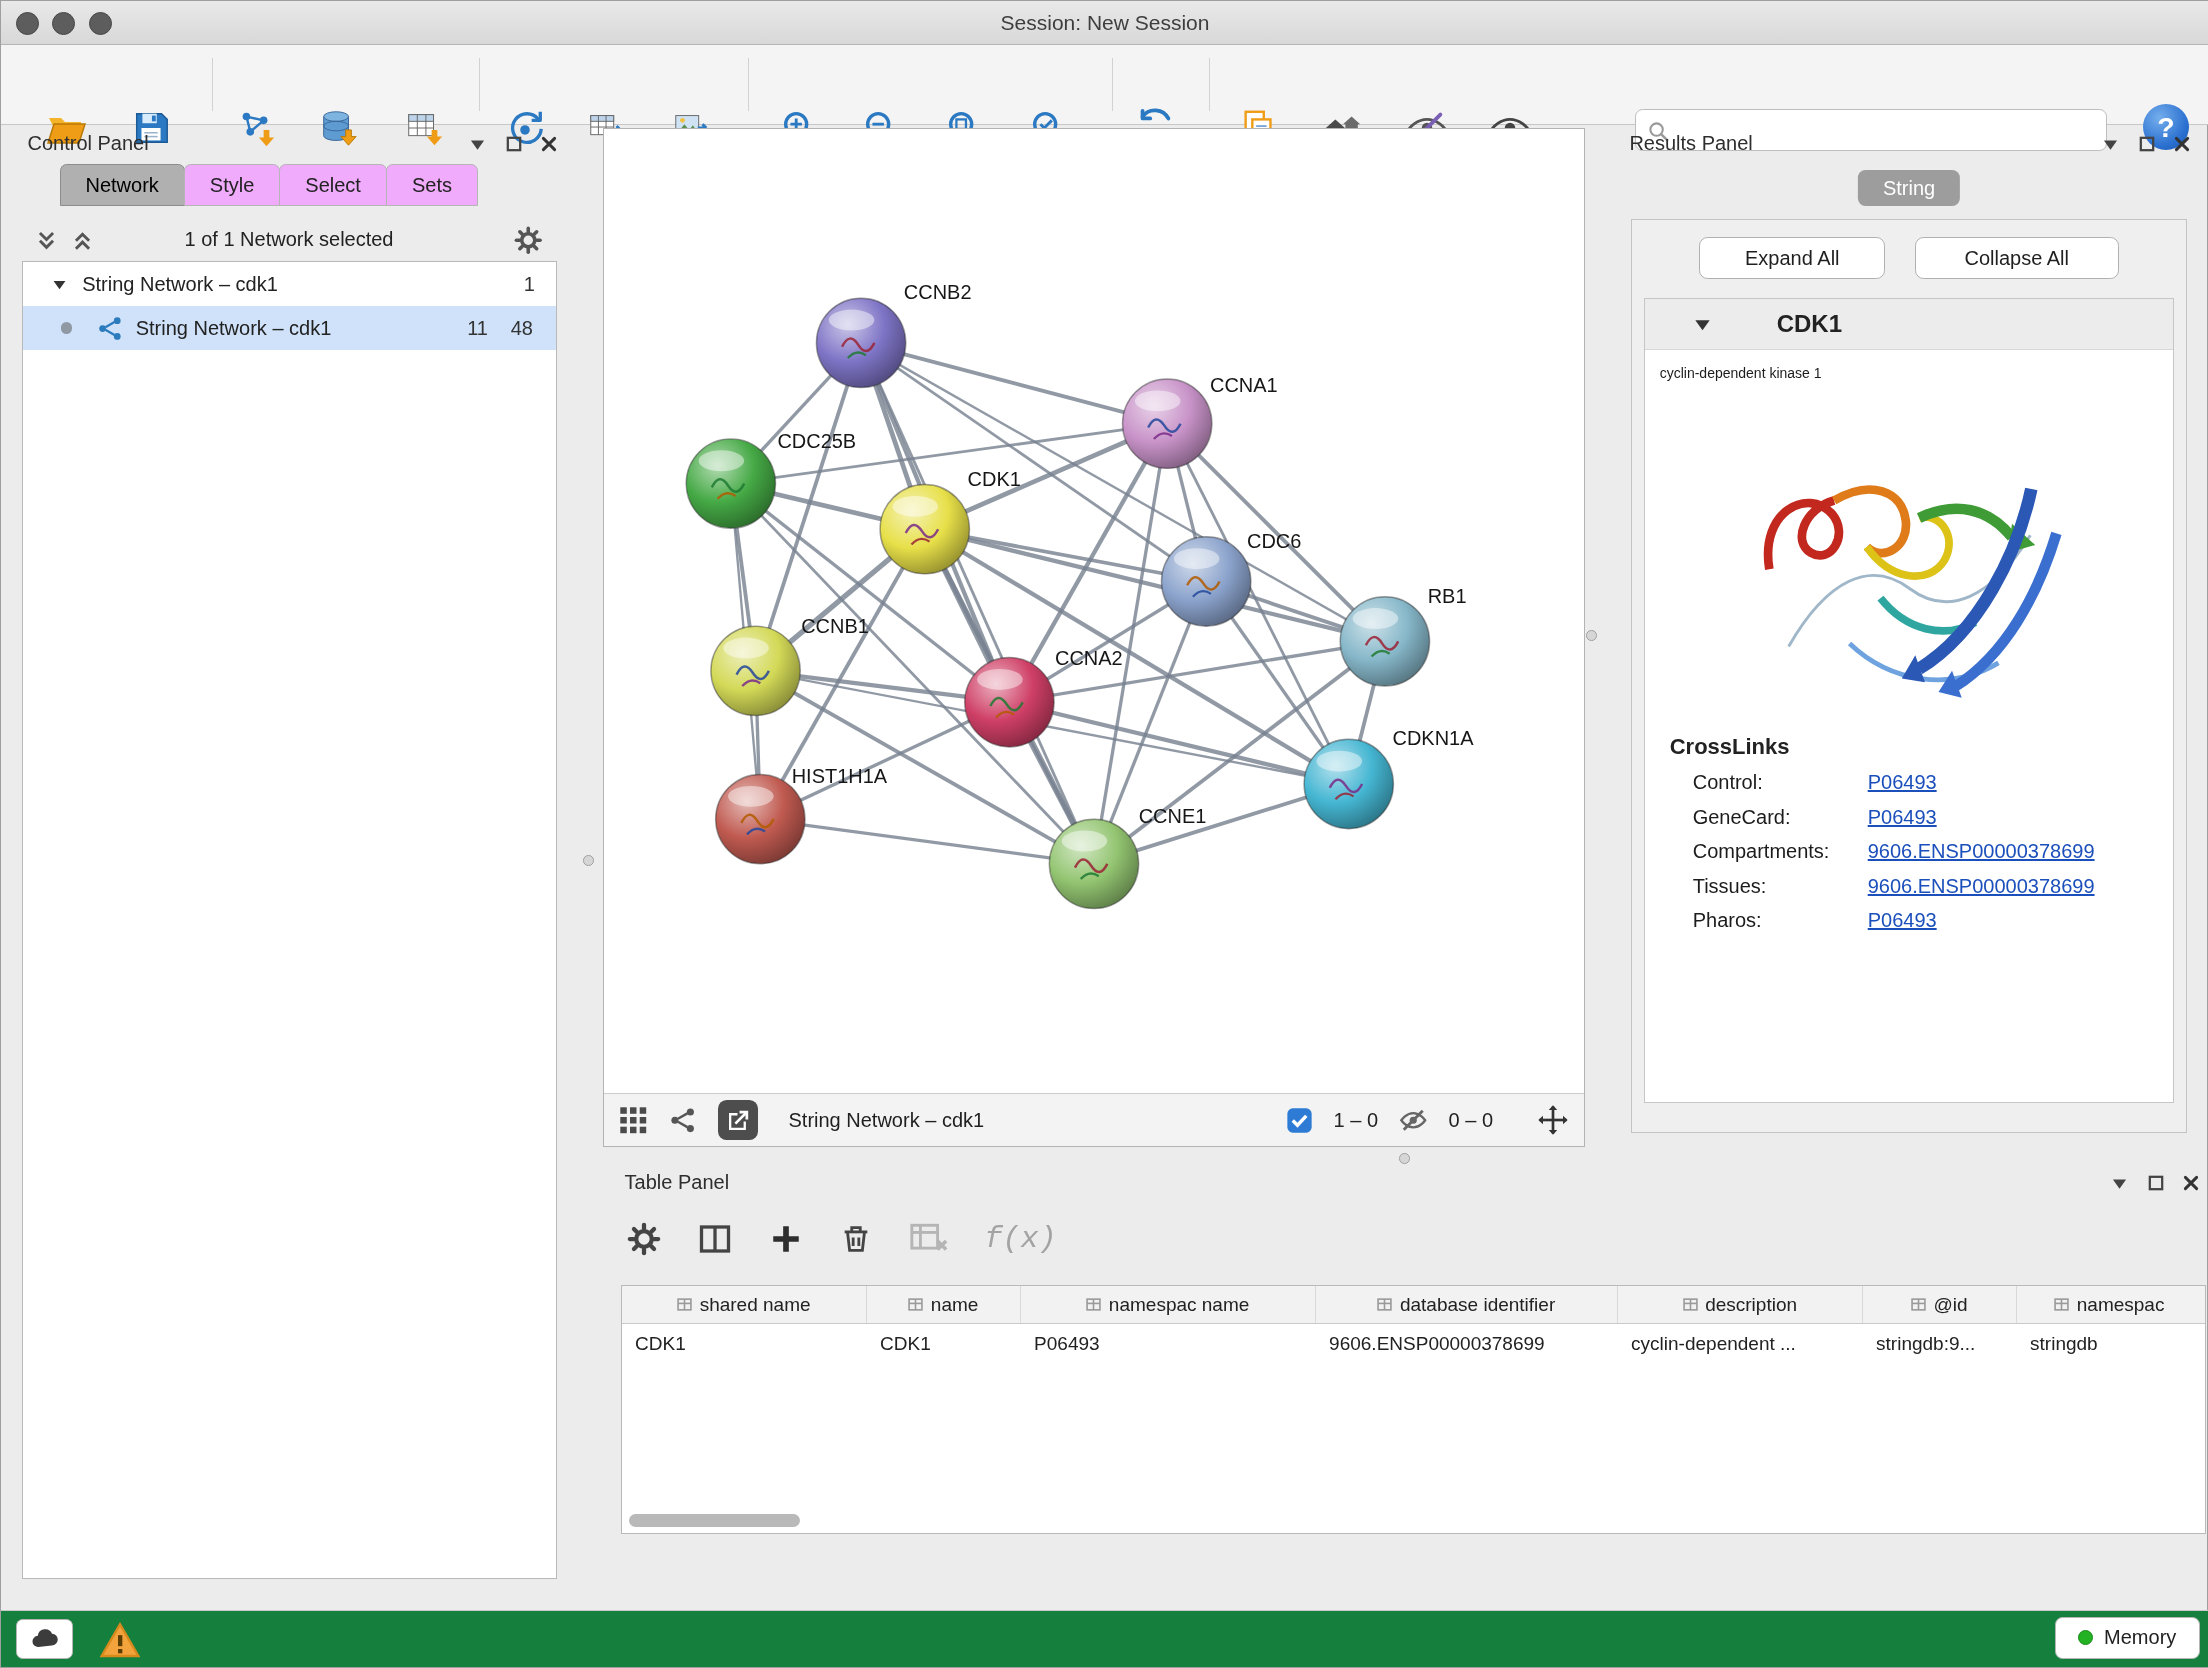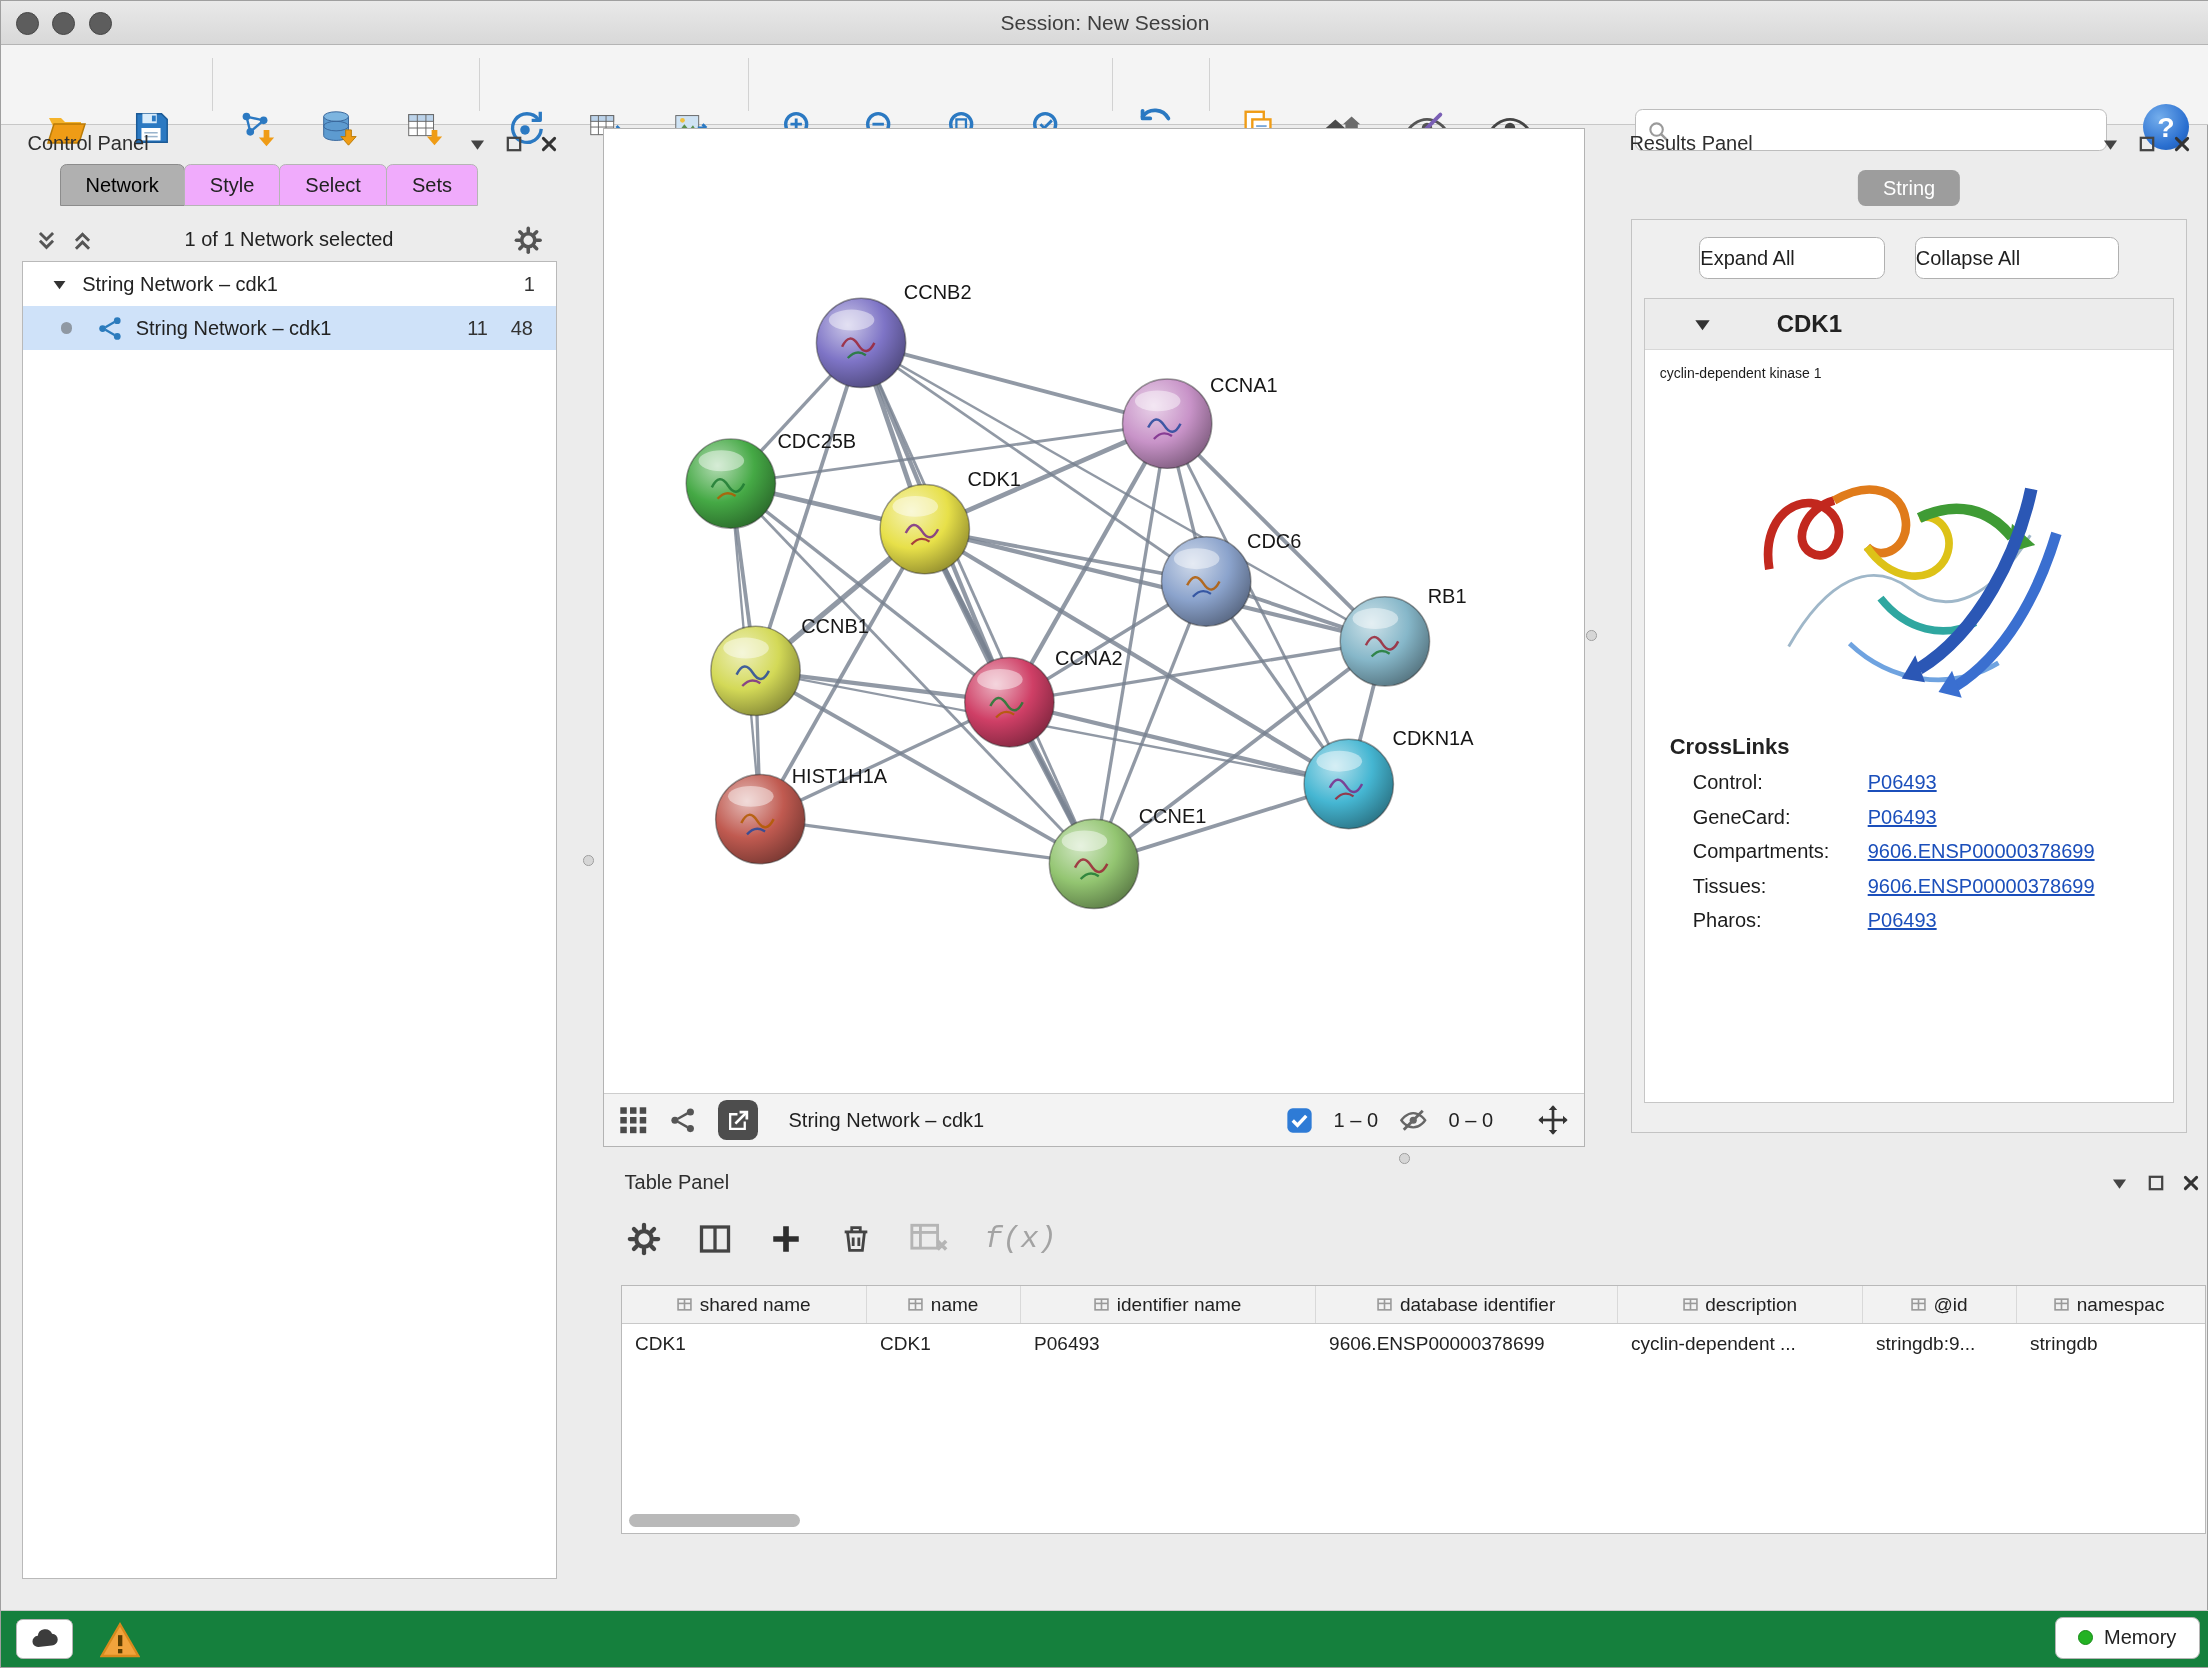--- a/index.html
+++ b/index.html
@@ -46,21 +46,21 @@
 .netview{position:absolute;left:602px;top:127px;width:982px;height:1019px;background:#fff;border:1px solid #b3b3b3}
 .netstatus{position:absolute;left:0;bottom:0;width:100%;height:53px;background:#f3f3f3;border-top:1px solid #cdcdcd;display:flex;align-items:center;justify-content:space-between;padding:0 15px}
 .ns-left,.ns-right{display:flex;align-items:center;gap:21px}
 .extbtn{width:40px;height:40px;background:#4d4d4d;border-radius:8.6px;display:flex;align-items:center;justify-content:center;cursor:pointer}
 .ns-title{font-size:20px;color:#1f1f1f;margin-left:9.5px}
 
 
 .results-panel{position:absolute;left:1617px;top:127px;width:582px;height:1033px}
 .badge{position:absolute;left:50%;transform:translateX(-50%);top:42px;background:#9d9d9d;color:#fff;border-radius:7.6px;padding:6.7px 25px;font-size:20px;cursor:pointer}
 .res-box{position:absolute;left:13.3px;right:13.3px;top:91px;bottom:28.5px;border:1px solid #c3c3c3;background:#efefef}
-.btn{background:#fff;border:1px solid #b0b0b0;border-radius:8.6px;font-size:20px;color:#1f1f1f;cursor:pointer;padding:8.6px 0;text-align:left}
+.btn{background:#fff;border:1px solid #b0b0b0;border-radius:8.6px;font-size:20px;color:#1f1f1f;cursor:pointer;padding:8.6px 0;text-align:center}
 .section{position:absolute;left:11.4px;right:11.4px;top:78px;bottom:28.5px;background:#fff;border:1px solid #c6c6c6;overflow:hidden}
 .sec-head{height:51px;background:#ececec;border-bottom:1px solid #d8d8d8;display:flex;align-items:center}
 .gene{font-weight:bold;font-size:24px;margin-left:63px}
 .gene-desc{margin:15px 0 0 15px;font-size:14px;color:#1c1c1c}
 .xl-title{font-weight:bold;font-size:22px;margin:15px 0 0 25px}
 .xl-row{display:flex;margin:11.4px 0 0 48px;font-size:20px}
 .xl-row .lab{width:175px;color:#1c1c1c}
 .xl-row .val{color:#1b4fbb;text-decoration:underline;cursor:pointer}
 
 
@@ -722,21 +722,21 @@
               <line x1="7" y1="2" x2="7" y2="12" stroke="#9a9a9a" stroke-width="1.5"></line>
             </svg>
             <span>name</span>
           </div>
         <div class="th" style="width:295px">
             <svg viewBox="0 0 14 14" width="15">
               <rect x="1" y="2" width="12" height="10" fill="none" stroke="#9a9a9a" stroke-width="1.5"></rect>
               <line x1="1" y1="6" x2="13" y2="6" stroke="#9a9a9a" stroke-width="1.5"></line>
               <line x1="7" y1="2" x2="7" y2="12" stroke="#9a9a9a" stroke-width="1.5"></line>
             </svg>
-            <span>identifier name</span>
+            <span>namespac name</span>
           </div>
         <div class="th" style="width:302px">
             <svg viewBox="0 0 14 14" width="15">
               <rect x="1" y="2" width="12" height="10" fill="none" stroke="#9a9a9a" stroke-width="1.5"></rect>
               <line x1="1" y1="6" x2="13" y2="6" stroke="#9a9a9a" stroke-width="1.5"></line>
               <line x1="7" y1="2" x2="7" y2="12" stroke="#9a9a9a" stroke-width="1.5"></line>
             </svg>
             <span>database identifier</span>
           </div>
         <div class="th" style="width:245px">

